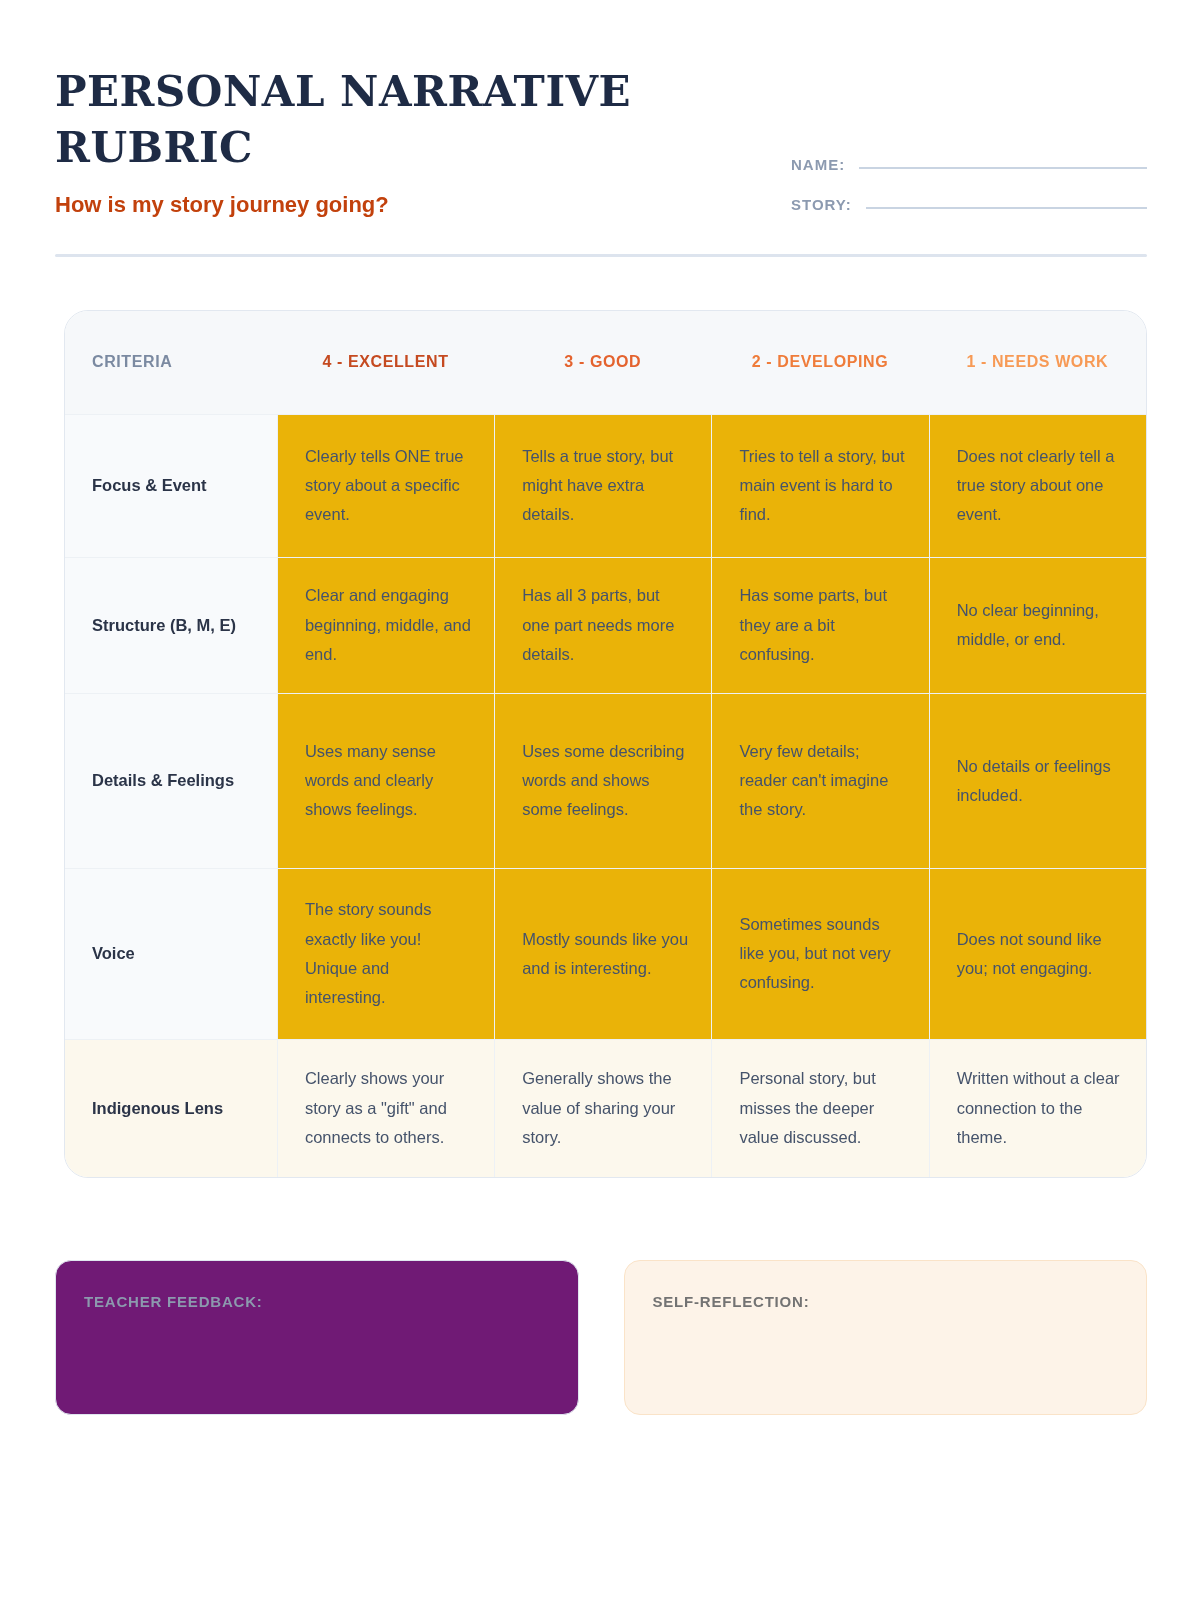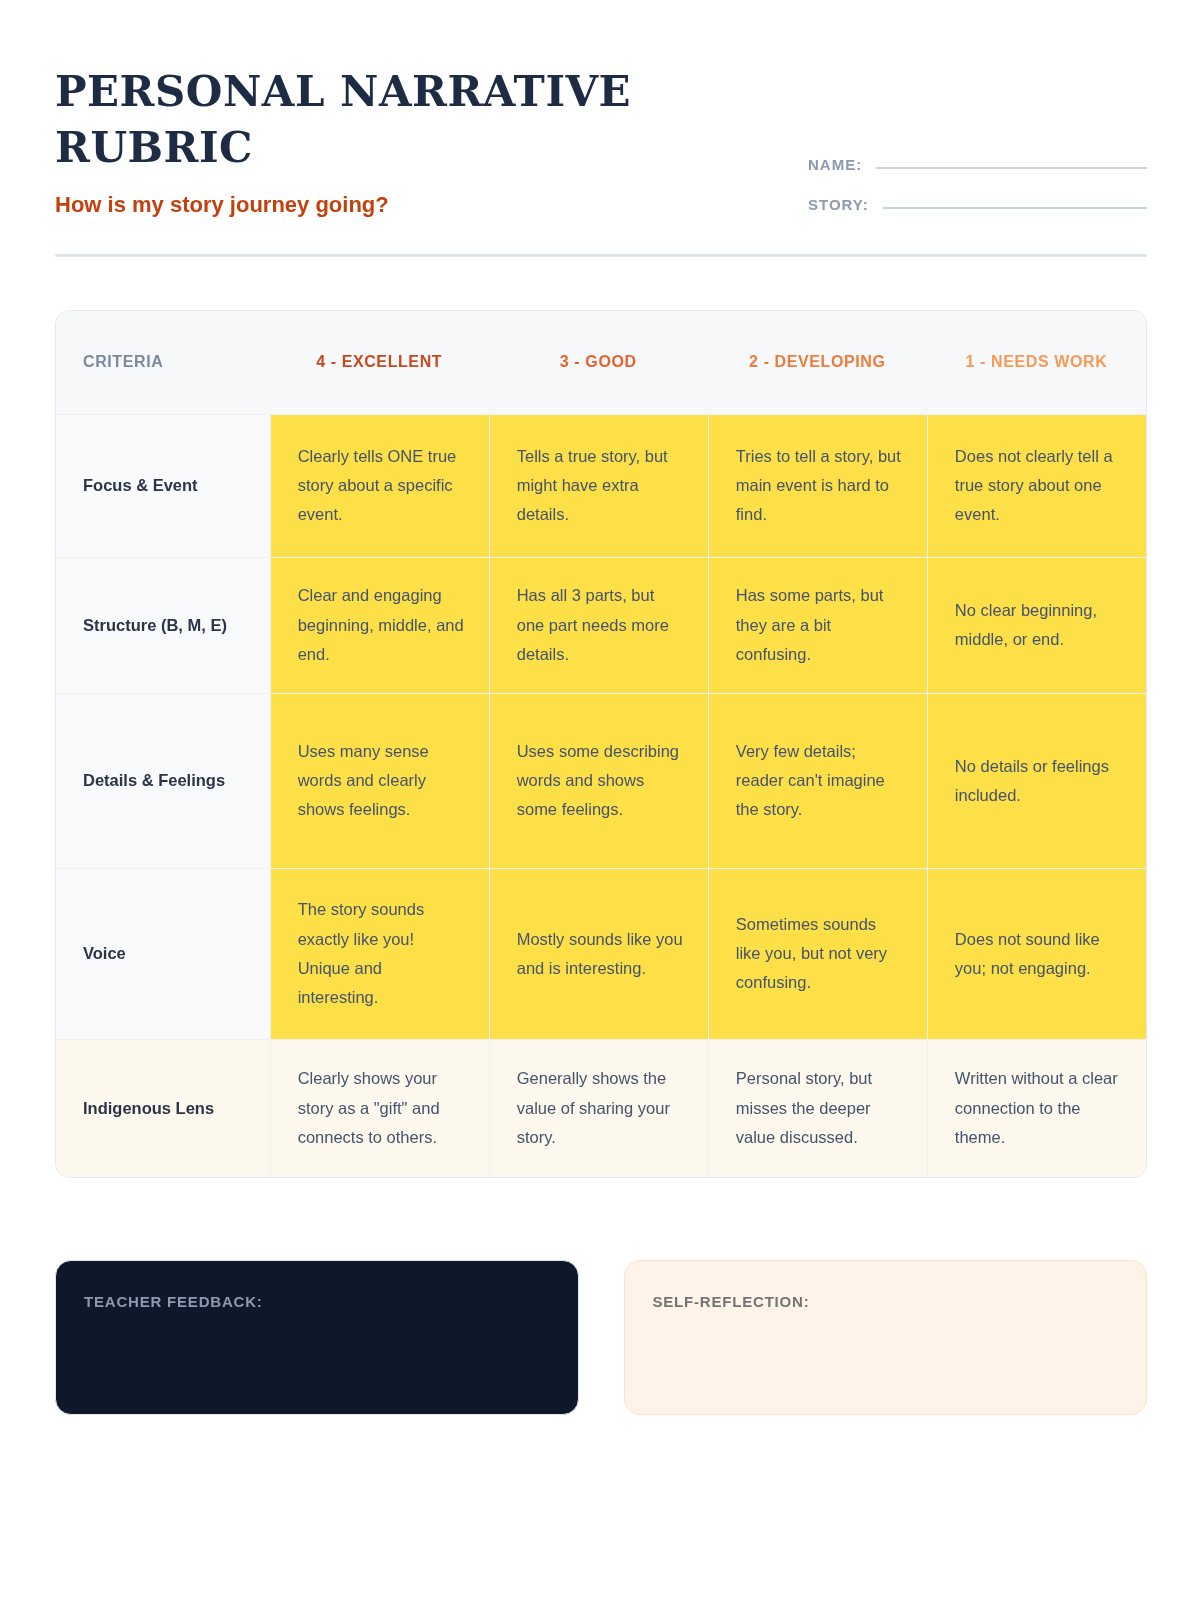--- a/index.html
+++ b/index.html
@@ -41,43 +41,43 @@
     gap: 23px;
     padding-bottom: 5px;
     flex-shrink: 0;
   }
   .field { display: flex; align-items: flex-end; gap: 14px; }
   .field-label {
     color: #8c9ab0;
     font-size: 15px;
     font-weight: 700;
     letter-spacing: 1px;
-    margin-left: 17px;
   }
   .field-line {
     flex: 1;
     border-bottom: 2px solid #c9d4e2;
     height: 1px;
     margin-bottom: 4px;
   }
 
   .divider {
     height: 3px;
     background: #dde4ee;
     border-radius: 2px;
     margin-top: 36px;
   }
 
   
   .rubric-wrap {
     margin-top: 53px;
     border: 1px solid #e2e8f0;
-    border-radius: 14px;
+    border-radius: 24px;
     overflow: hidden;
     background: #ffffff;
+    margin-left: 9px;
   }
   table.rubric {
     width: 100%;
     border-collapse: separate;
     border-spacing: 0;
     table-layout: fixed;
   }
   col.c-crit  { width: 19.6%; }
   col.c-level { width: 20.1%; }
 
@@ -105,21 +105,21 @@
   tbody th.crit {
     background: #f8fafc;
     text-align: left;
     padding-left: 27px;
     padding-right: 18px;
     font-size: 16.5px;
     font-weight: 700;
     color: #2b3448;
   }
   tbody td {
-    background: #fde047;
+    background: #eab308;
     padding: 16px 22px 16px 27px;
     font-size: 16.5px;
     line-height: 1.76;
     color: #45536b;
     text-align: left;
   }
   tbody tr:nth-child(1) { height: 143px; }
   tbody tr:nth-child(2) { height: 136px; }
   tbody tr:nth-child(3) { height: 175px; }
   tbody tr:nth-child(4) { height: 171px; }
@@ -139,21 +139,21 @@
     height: 155px;
     border-radius: 16px;
     padding: 32px 28px;
   }
   .box-label {
     font-size: 15px;
     font-weight: 700;
     letter-spacing: 0.8px;
   }
   .feedback-box {
-    background: #0f172a;
+    background: #701a75;
     border: 1.5px solid #dfe6ef;
   }
   .feedback-box .box-label { color: #8c99ae; }
   .reflection-box {
     background: #fdf3e8;
     border: 1.5px solid #fae3c8;
   }
   .reflection-box .box-label { color: #737373; }
 </style>
 </head>

